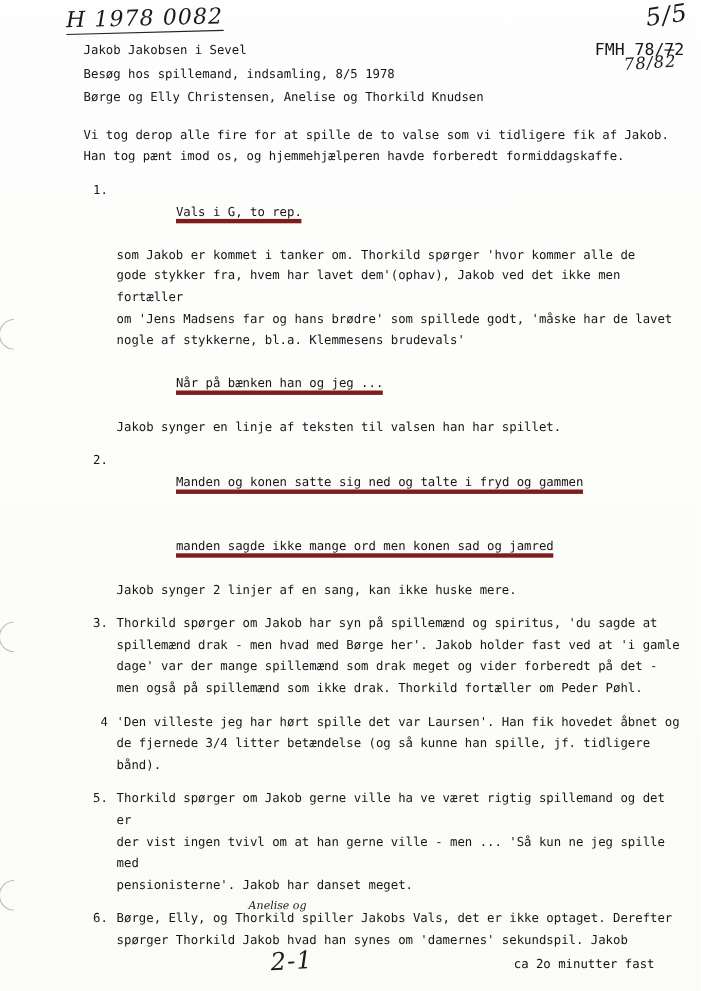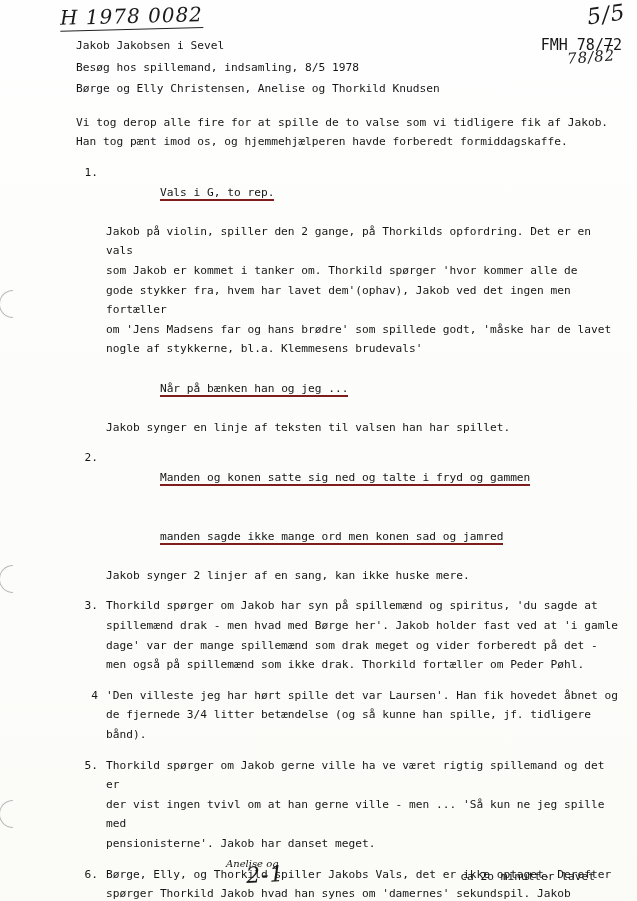--- a/index.html
+++ b/index.html
@@ -115,21 +115,21 @@
     margin-top: 11px;
     padding-left: 30px;
   }
   .num {
     position: absolute;
     left: 0;
     top: 0;
     width: 22px;
     text-align: right;
   }
-  .ul { border-bottom: 2px solid #7f1d1d; }
+  .ul { border-bottom: 4px solid #7f1d1d; }
   .line { white-space: pre-wrap; }
   .tail-right {
     position: absolute;
     right: 42px;
     bottom: 18px;
     font-family: "DejaVu Sans Mono", monospace;
     font-size: 11.2px;
   }
   .anelise-ins {
     position: absolute;
@@ -170,23 +170,22 @@
     <div class="blk">
       <div class="para">Vi tog derop alle fire for at spille de to valse som vi tidligere fik af Jakob.</div>
       <div class="para">Han tog pænt imod os, og hjemmehjælperen havde forberedt formiddagskaffe.</div>
     </div>
 
     <div class="item">
       <span class="num">1.</span>
       <div class="line">
         <span class="ul">Vals i G, to rep.</span>
       </div>
-      <div class="line">Jakob på violin, spiller den 2 gange, på Thorkilds opfordring. Det er en vals</div>
       <div class="line">som Jakob er kommet i tanker om. Thorkild spørger 'hvor kommer alle de</div>
-      <div class="line">gode stykker fra, hvem har lavet dem'(ophav), Jakob ved det ingen men fortæller</div>
+      <div class="line">gode stykker fra, hvem har lavet dem'(ophav), Jakob ved det ikke men fortæller</div>
       <div class="line">om 'Jens Madsens far og hans brødre' som spillede godt, 'måske har de lavet</div>
       <div class="line">nogle af stykkerne, bl.a. Klemmesens brudevals'</div>
       <div class="line">
         <span class="ul">Når på bænken han og jeg ...</span>
       </div>
       <div class="line">Jakob synger en linje af teksten til valsen han har spillet.</div>
     </div>
 
     <div class="item">
       <span class="num">2.</span>
@@ -223,14 +222,14 @@
     <div class="item">
       <span class="num">6.</span>
       <div class="anelise-ins">Anelise og</div>
       <div class="line">Børge, Elly, og Thorkild spiller Jakobs Vals, det er ikke optaget. Derefter</div>
       <div class="line">spørger Thorkild Jakob hvad han synes om 'damernes' sekundspil. Jakob</div>
 
     </div>
 
   </div>
 
-  <div class="tail-right">ca 2o minutter lavet</div>
+  <div class="tail-right">ca 2o minutter fast</div>
 </div>
 
 </body></html>

